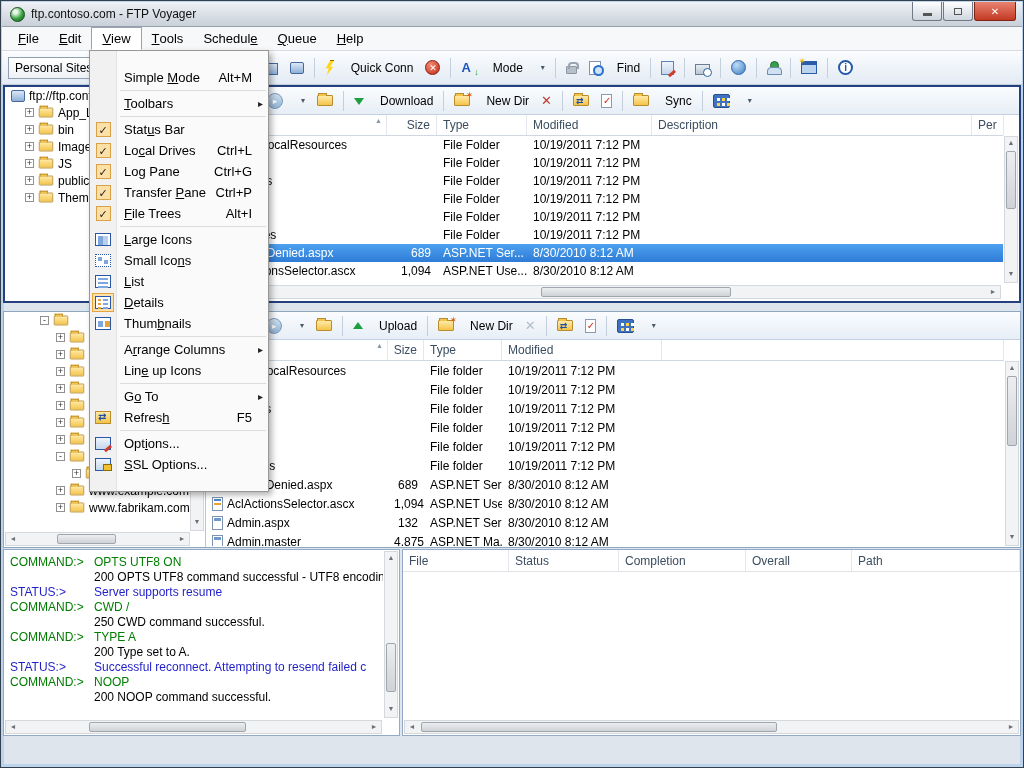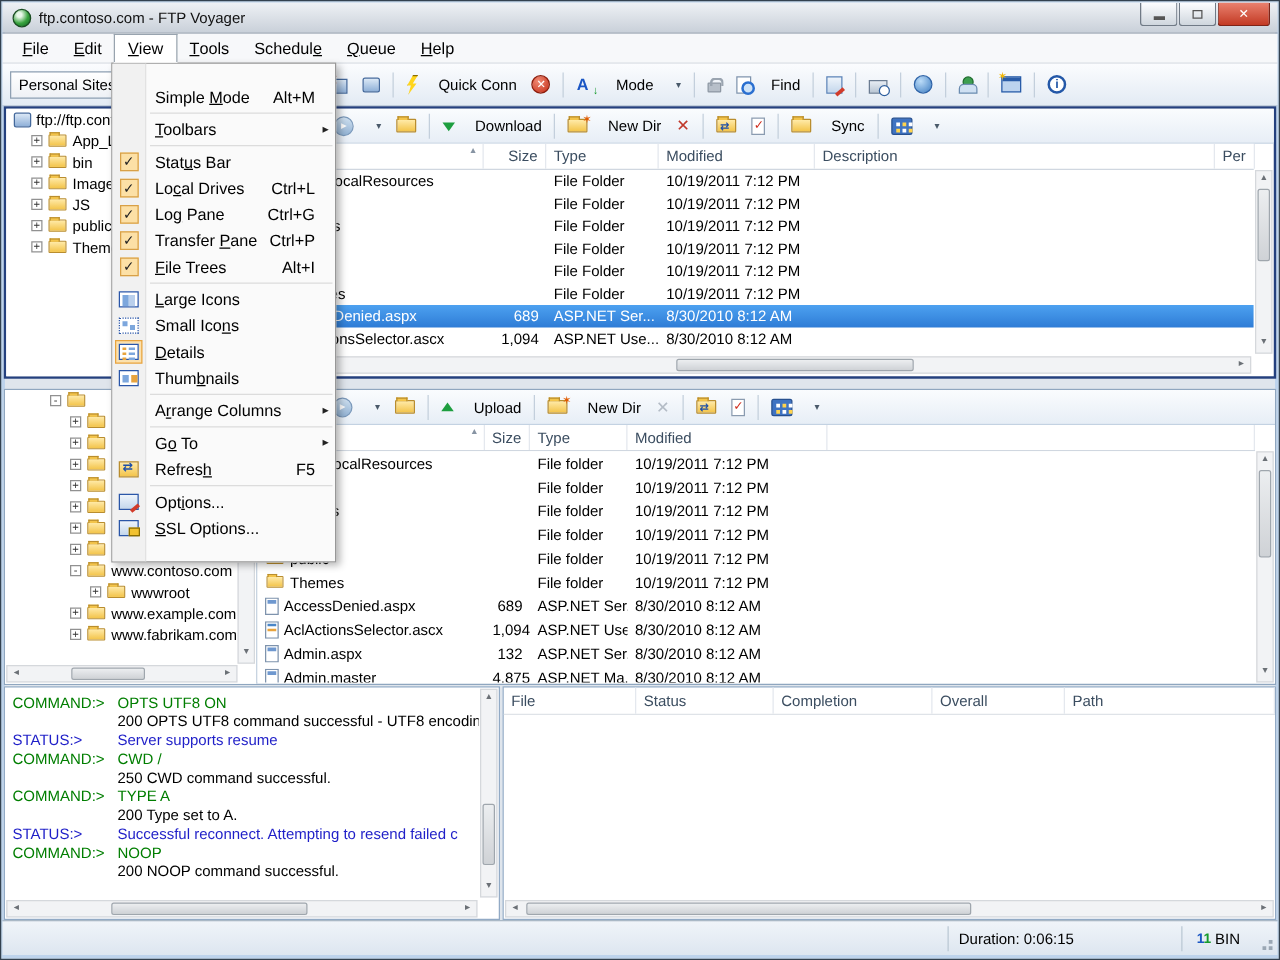--- a/index.html
+++ b/index.html
@@ -803,29 +803,20 @@
 
     </div>
     <div style="position:absolute;left:0;top:22px;right:0;bottom:17px;"></div>
     <div class="sb hsb" style="left:1px;right:1px;bottom:1px;">
       <span class="arrow" style="left:0;">◄</span>
       <span class="arrow" style="right:0;">►</span>
       <span class="sb-thumb" style="left:16px;width:58%;"></span>
     </div>
   </div>
 
-  <div class="statusbar">
-    <span style="width:748px;"></span>
-    <span class="sb-div"></span>
-    <span>Duration: 0:06:15</span>
-    <span class="sb-div" style="margin-left:auto;"></span>
-    <span class="i-bin">1</span>
-    <span style="margin-right:30px;">BIN</span>
-    <span class="grip"></span>
-  </div>
 
   <div class="menu-pop">
 
       <div class="menu-row">
         <span class="mi-gutter">
           
           
         </span>
         <span class="mi-label">Simple <u>M</u>ode</span>
         <span class="mi-shortcut">Alt+M</span>
@@ -926,20 +917,29 @@
       <div class="menu-row">
         <span class="mi-gutter">
 
           <span class="mi-ic ic-small-icons"></span>
         </span>
         <span class="mi-label">Small Ico<u>n</u>s</span>
         <span class="mi-shortcut"></span>
 
       </div>
 
+      <div class="menu-row">
+        <span class="mi-gutter">
+
+          <span class="mi-ic ic-list"></span>
+        </span>
+        <span class="mi-label"><u>L</u>ist</span>
+        <span class="mi-shortcut"></span>
+
+      </div>
 
       <div class="menu-row">
         <span class="mi-gutter">
 
           <span class="mi-ic sel ic-details"></span>
         </span>
         <span class="mi-label"><u>D</u>etails</span>
         <span class="mi-shortcut"></span>
 
       </div>
@@ -964,33 +964,42 @@
       <div class="menu-row">
         <span class="mi-gutter">
           
           
         </span>
         <span class="mi-label">A<u>r</u>range Columns</span>
         <span class="mi-shortcut"></span>
         <span class="mi-sub">▸</span>
       </div>
 
-
-      <div class="menu-row sep">
-        
-        
-        
-        
-      </div>
-
       <div class="menu-row">
         <span class="mi-gutter">
           
           
         </span>
+        <span class="mi-label">Lin<u>e</u> up Icons</span>
+        <span class="mi-shortcut"></span>
+
+      </div>
+
+      <div class="menu-row sep">
+        
+        
+        
+        
+      </div>
+
+      <div class="menu-row">
+        <span class="mi-gutter">
+          
+          
+        </span>
         <span class="mi-label">G<u>o</u> To</span>
         <span class="mi-shortcut"></span>
         <span class="mi-sub">▸</span>
       </div>
 
       <div class="menu-row">
         <span class="mi-gutter">
 
           <span class="mi-ic ic-refresh"></span>
         </span>

